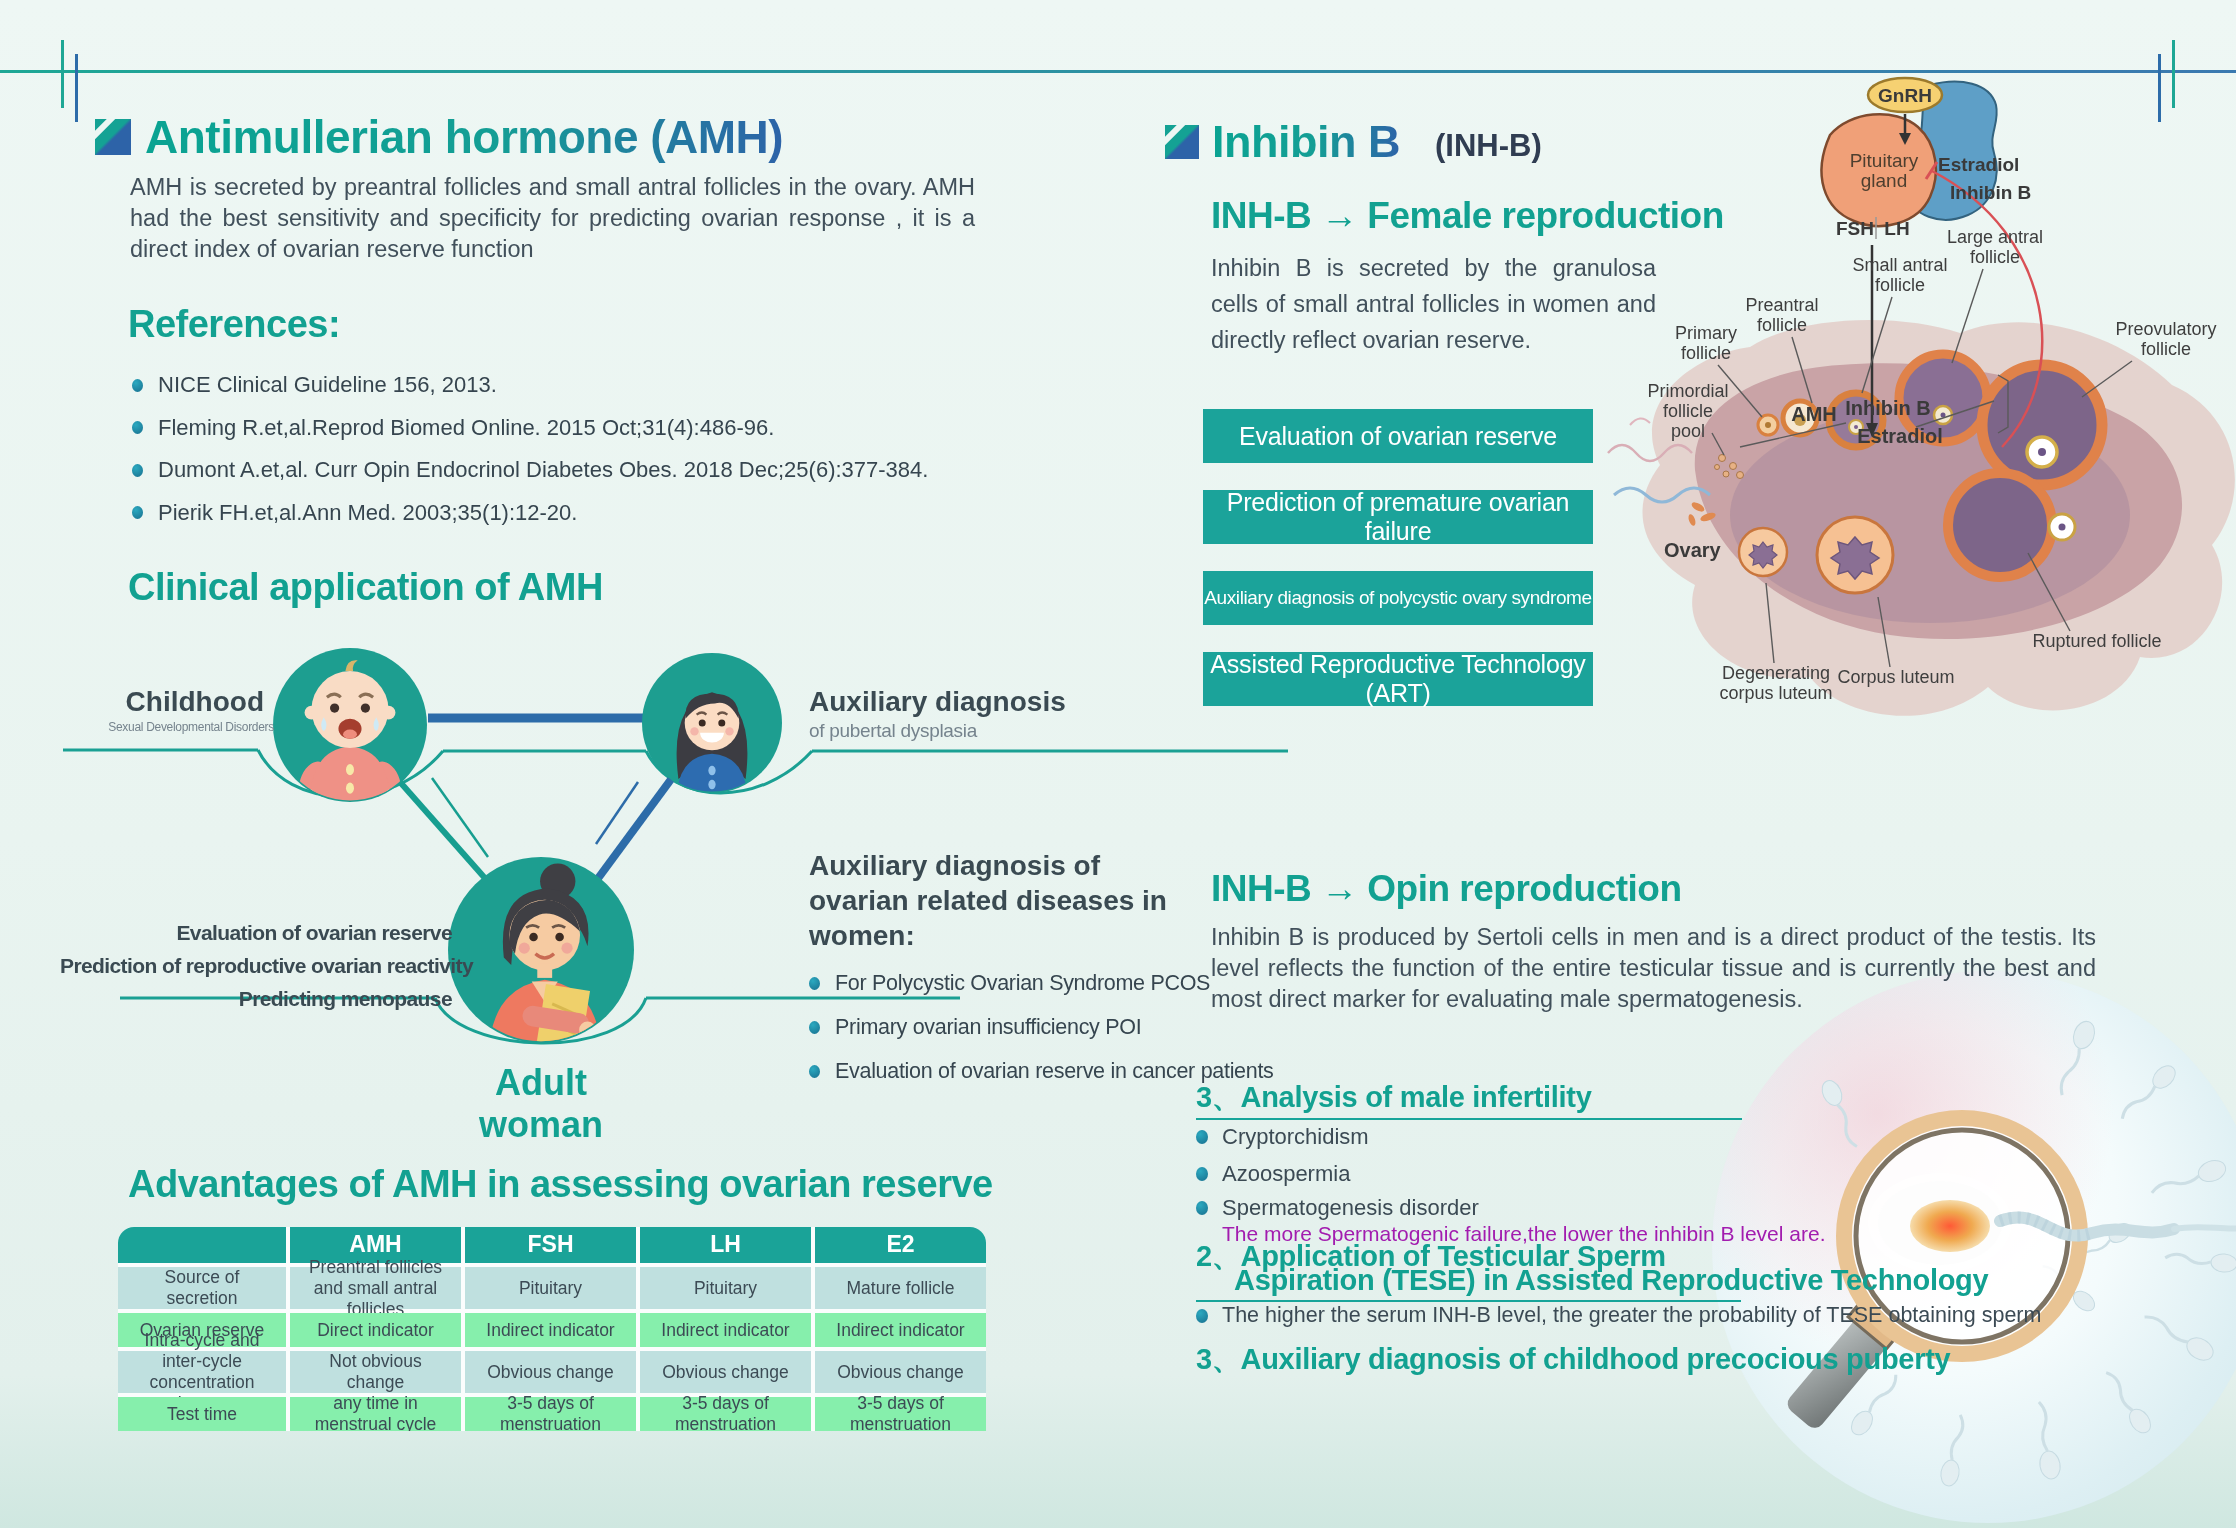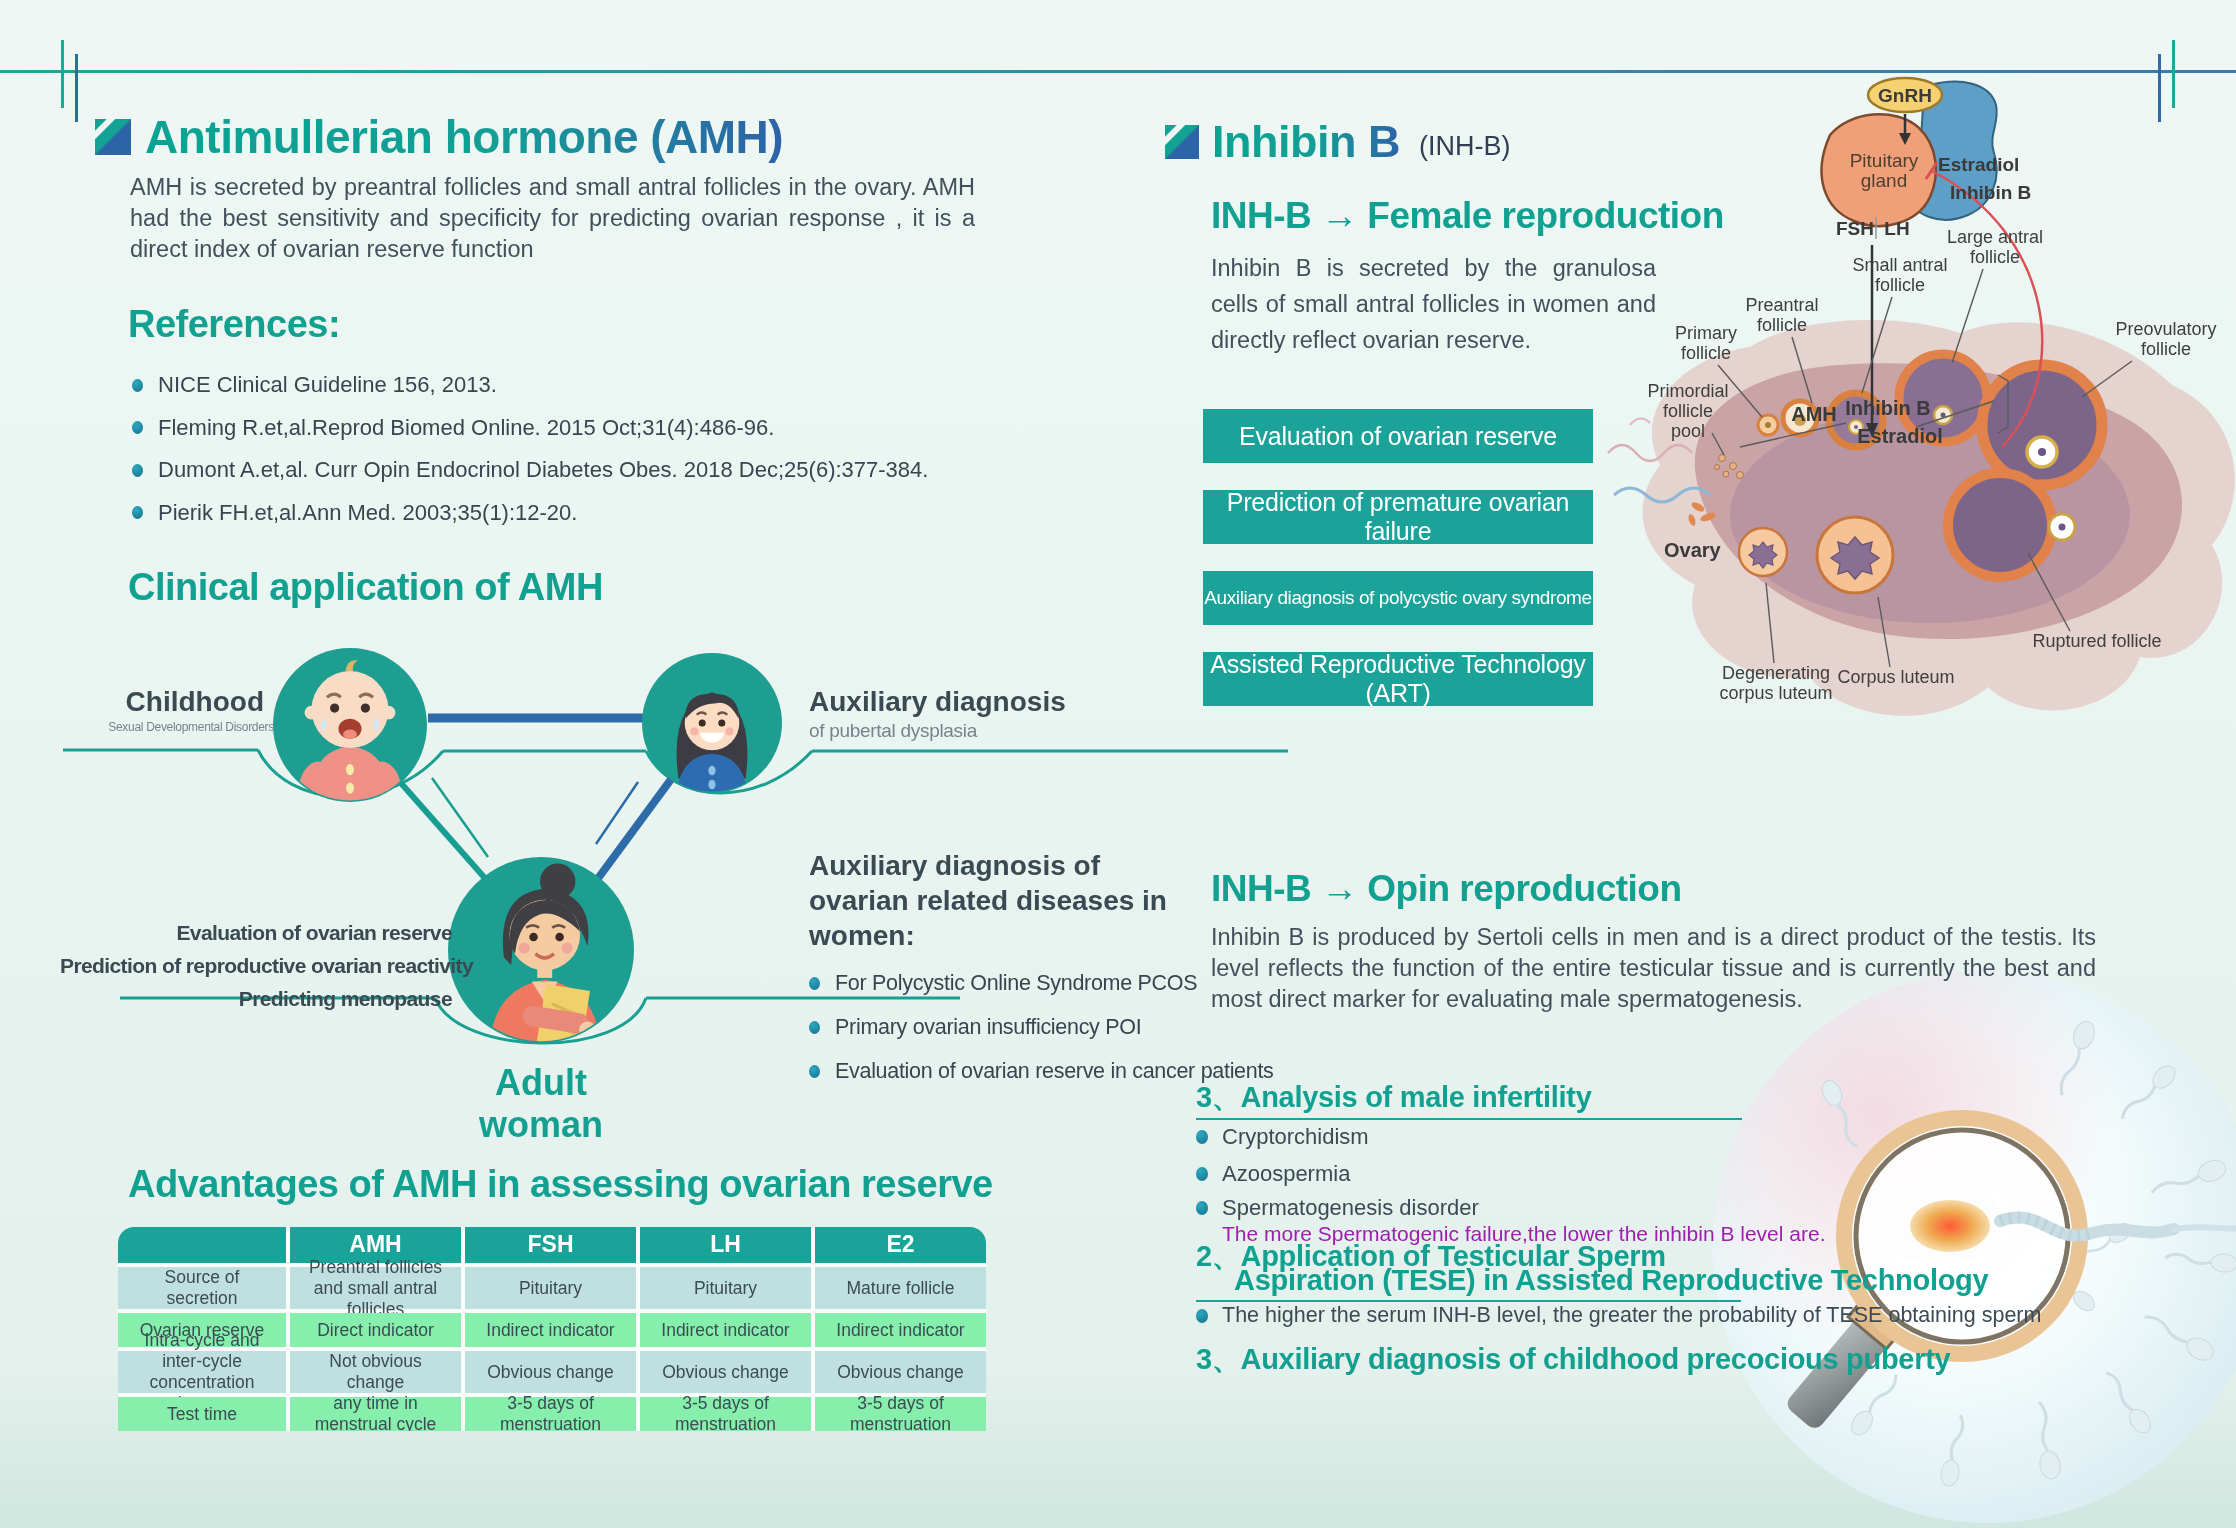--- a/index.html
+++ b/index.html
@@ -239,21 +239,21 @@
     <div>Evaluation of ovarian reserve</div>
     <div>Prediction of reproductive ovarian reactivity</div>
     <div>Predicting menopause</div>
   </div>
 
   <div class="abs" id="ovarian-block">
     <div class="h">Auxiliary diagnosis of</div>
     <div class="h">ovarian related diseases in women:</div>
     <ul>
       <li class="dot-li">
-          <span>For Polycystic Online Syndrome PCOS</span>
+          <span>For Polycystic Ovarian Syndrome PCOS</span>
         </li>
       <li class="dot-li">
           <span>Primary ovarian insufficiency POI</span>
         </li>
       <li class="dot-li">
           <span>Evaluation of ovarian reserve in cancer patients</span>
         </li>
     </ul>
   </div>
 
@@ -290,21 +290,21 @@
   <div class="cell rB">Test time</div>
   <div class="cell rB">any time in menstrual cycle</div>
   <div class="cell rB">3-5 days of menstruation</div>
   <div class="cell rB">3-5 days of menstruation</div>
   <div class="cell rB">3-5 days of menstruation</div>
 </div>
 
 <div class="abs" style="left:1165px;top:116px;display:flex;align-items:center;gap:13px">
   <span class="split-icon" style="width:34px;height:34px"></span>
   <h1 class="gradient-title" style="font-size:45px">Inhibin B</h1>
-  <span style="font-size:27px;font-weight:400;color:#303d52;margin-left:6px;padding-top:8px">(INH-B)</span>
+  <span style="font-size:31px;font-weight:700;color:#303d52;margin-left:22px;padding-top:8px">(INH-B)</span>
 </div>
 
 <h2 class="abs teal-heading" style="left:1211px;top:195px">INH-B → Female reproduction</h2>
 
 <p class="abs body-text" style="left:1211px;top:250px;width:445px;line-height:36px">Inhibin B is secreted by the granulosa cells of small antral follicles in women and directly reflect ovarian reserve.</p>
 
 <div class="abs" id="inhb-buttons">
   <button>Evaluation of ovarian reserve</button>
   <button>Prediction of premature ovarian failure</button>
   <button class="small">Auxiliary diagnosis of polycystic ovary syndrome</button>

